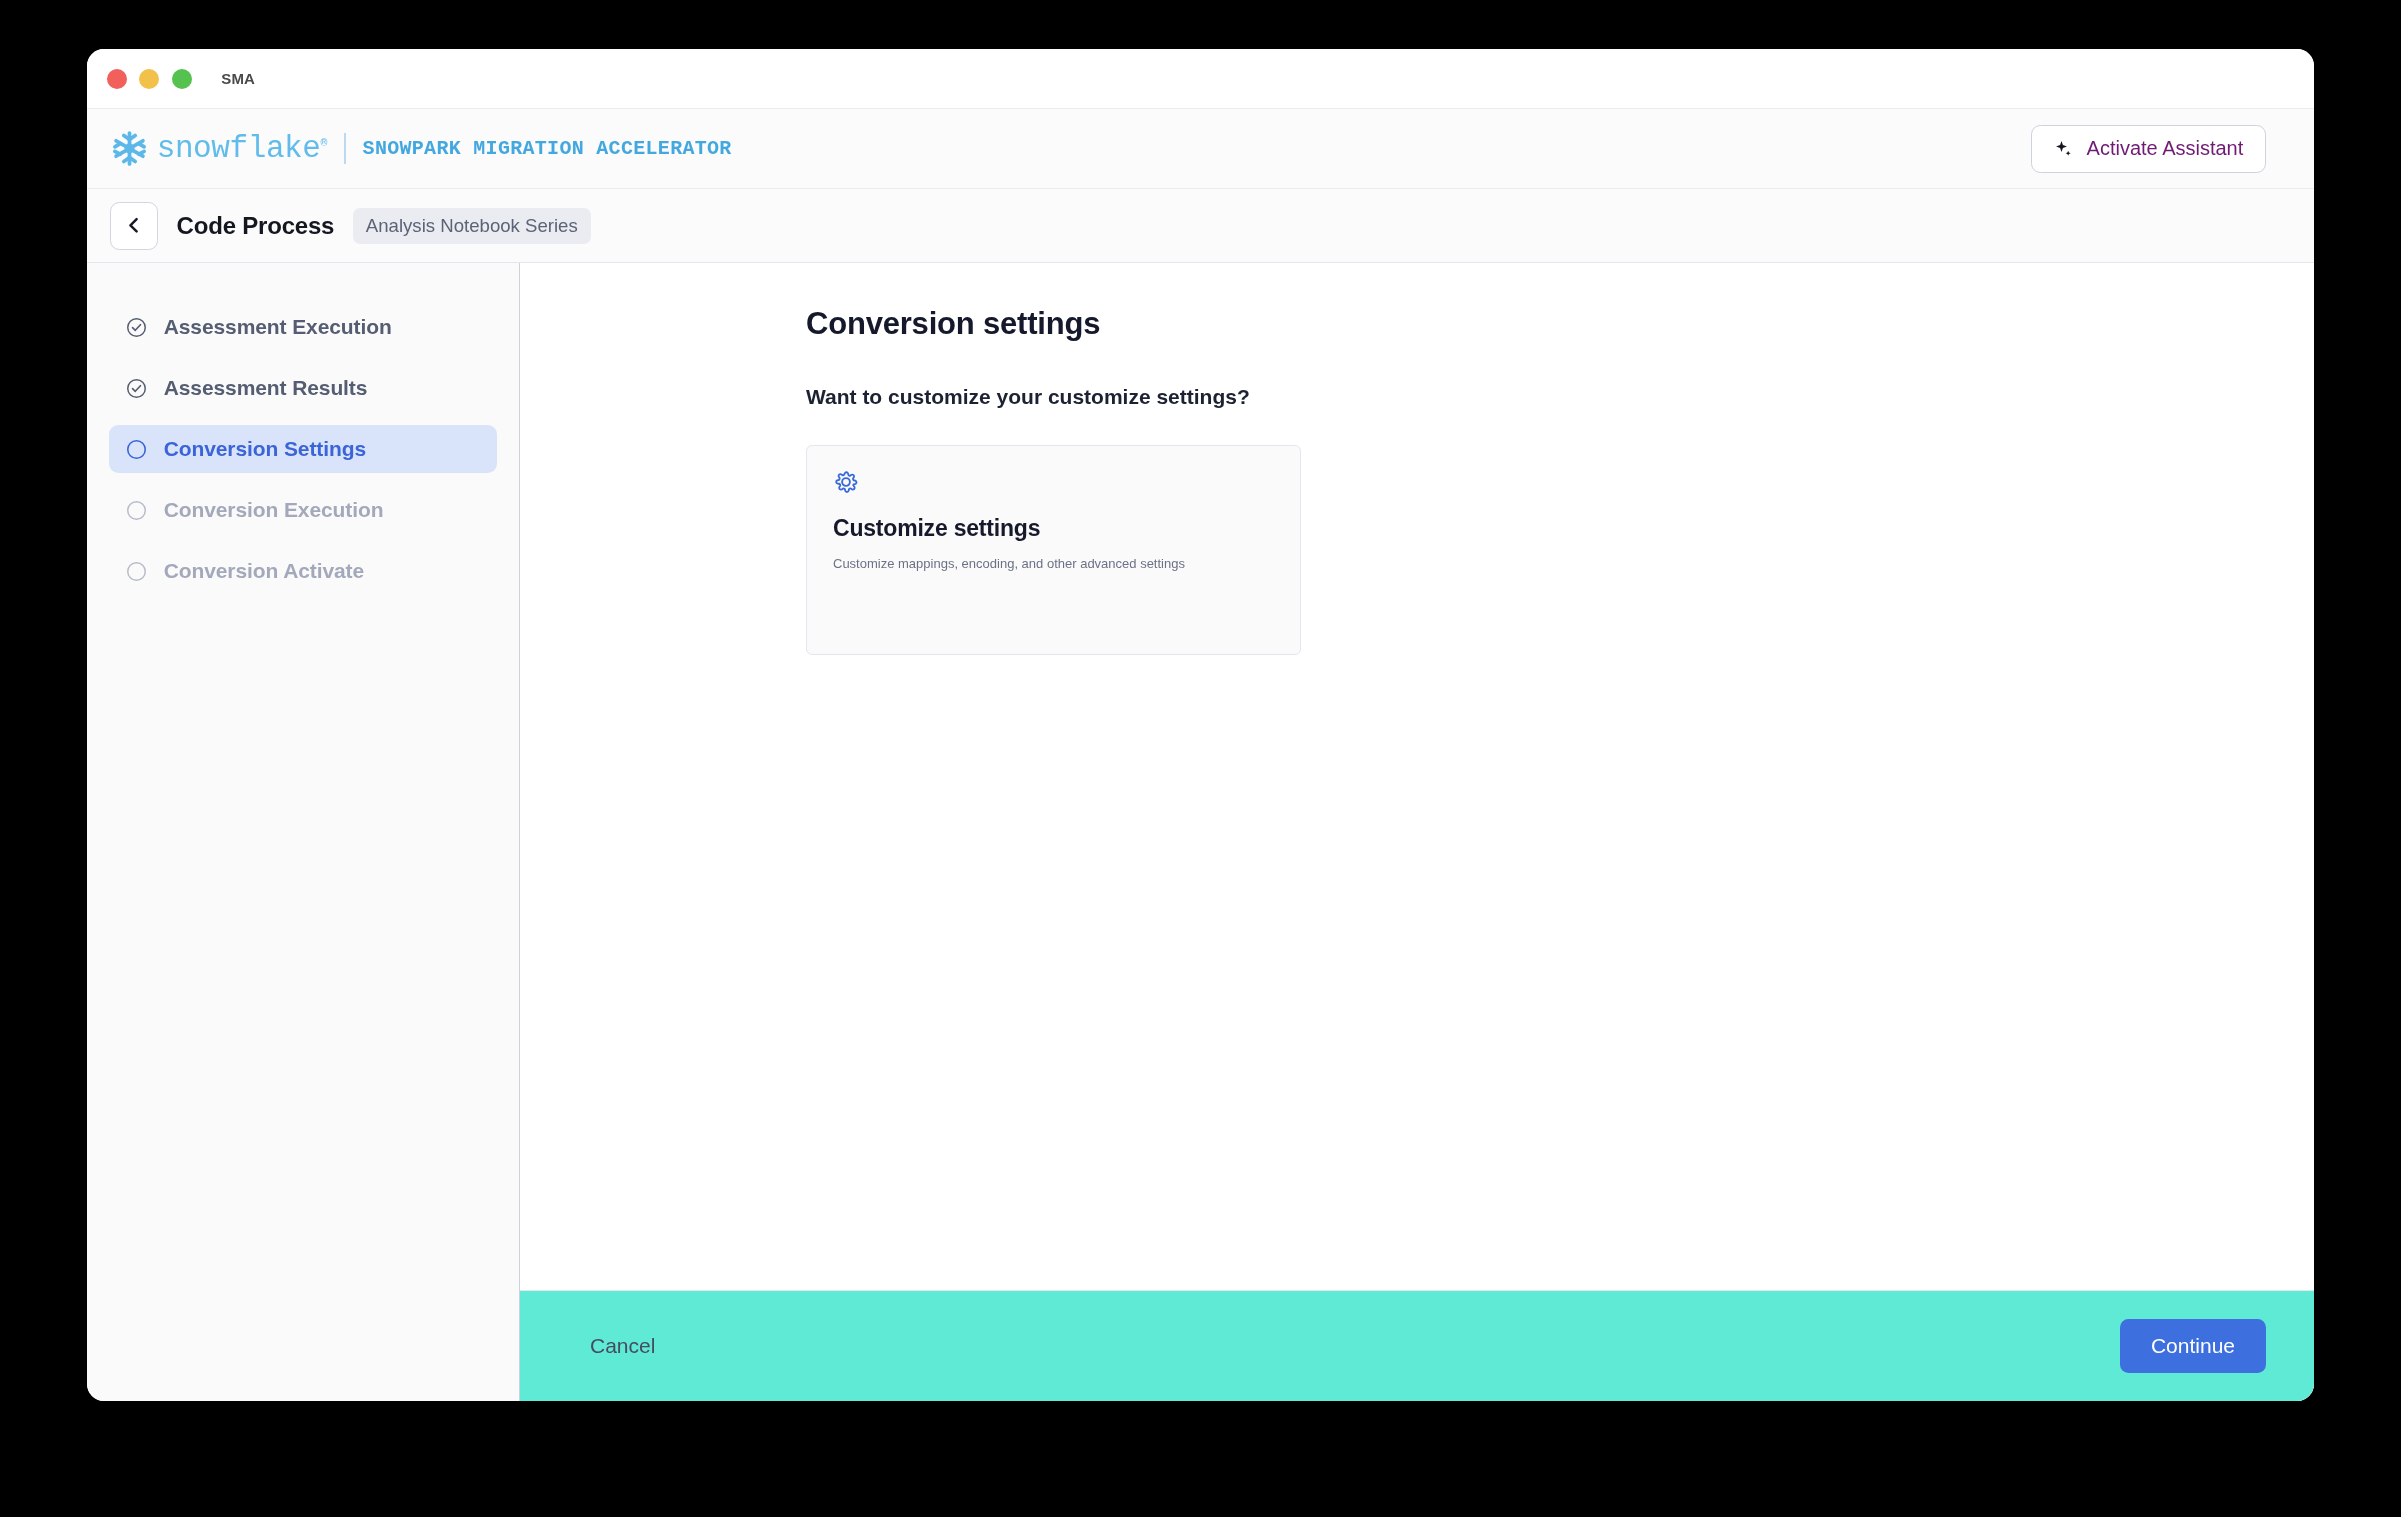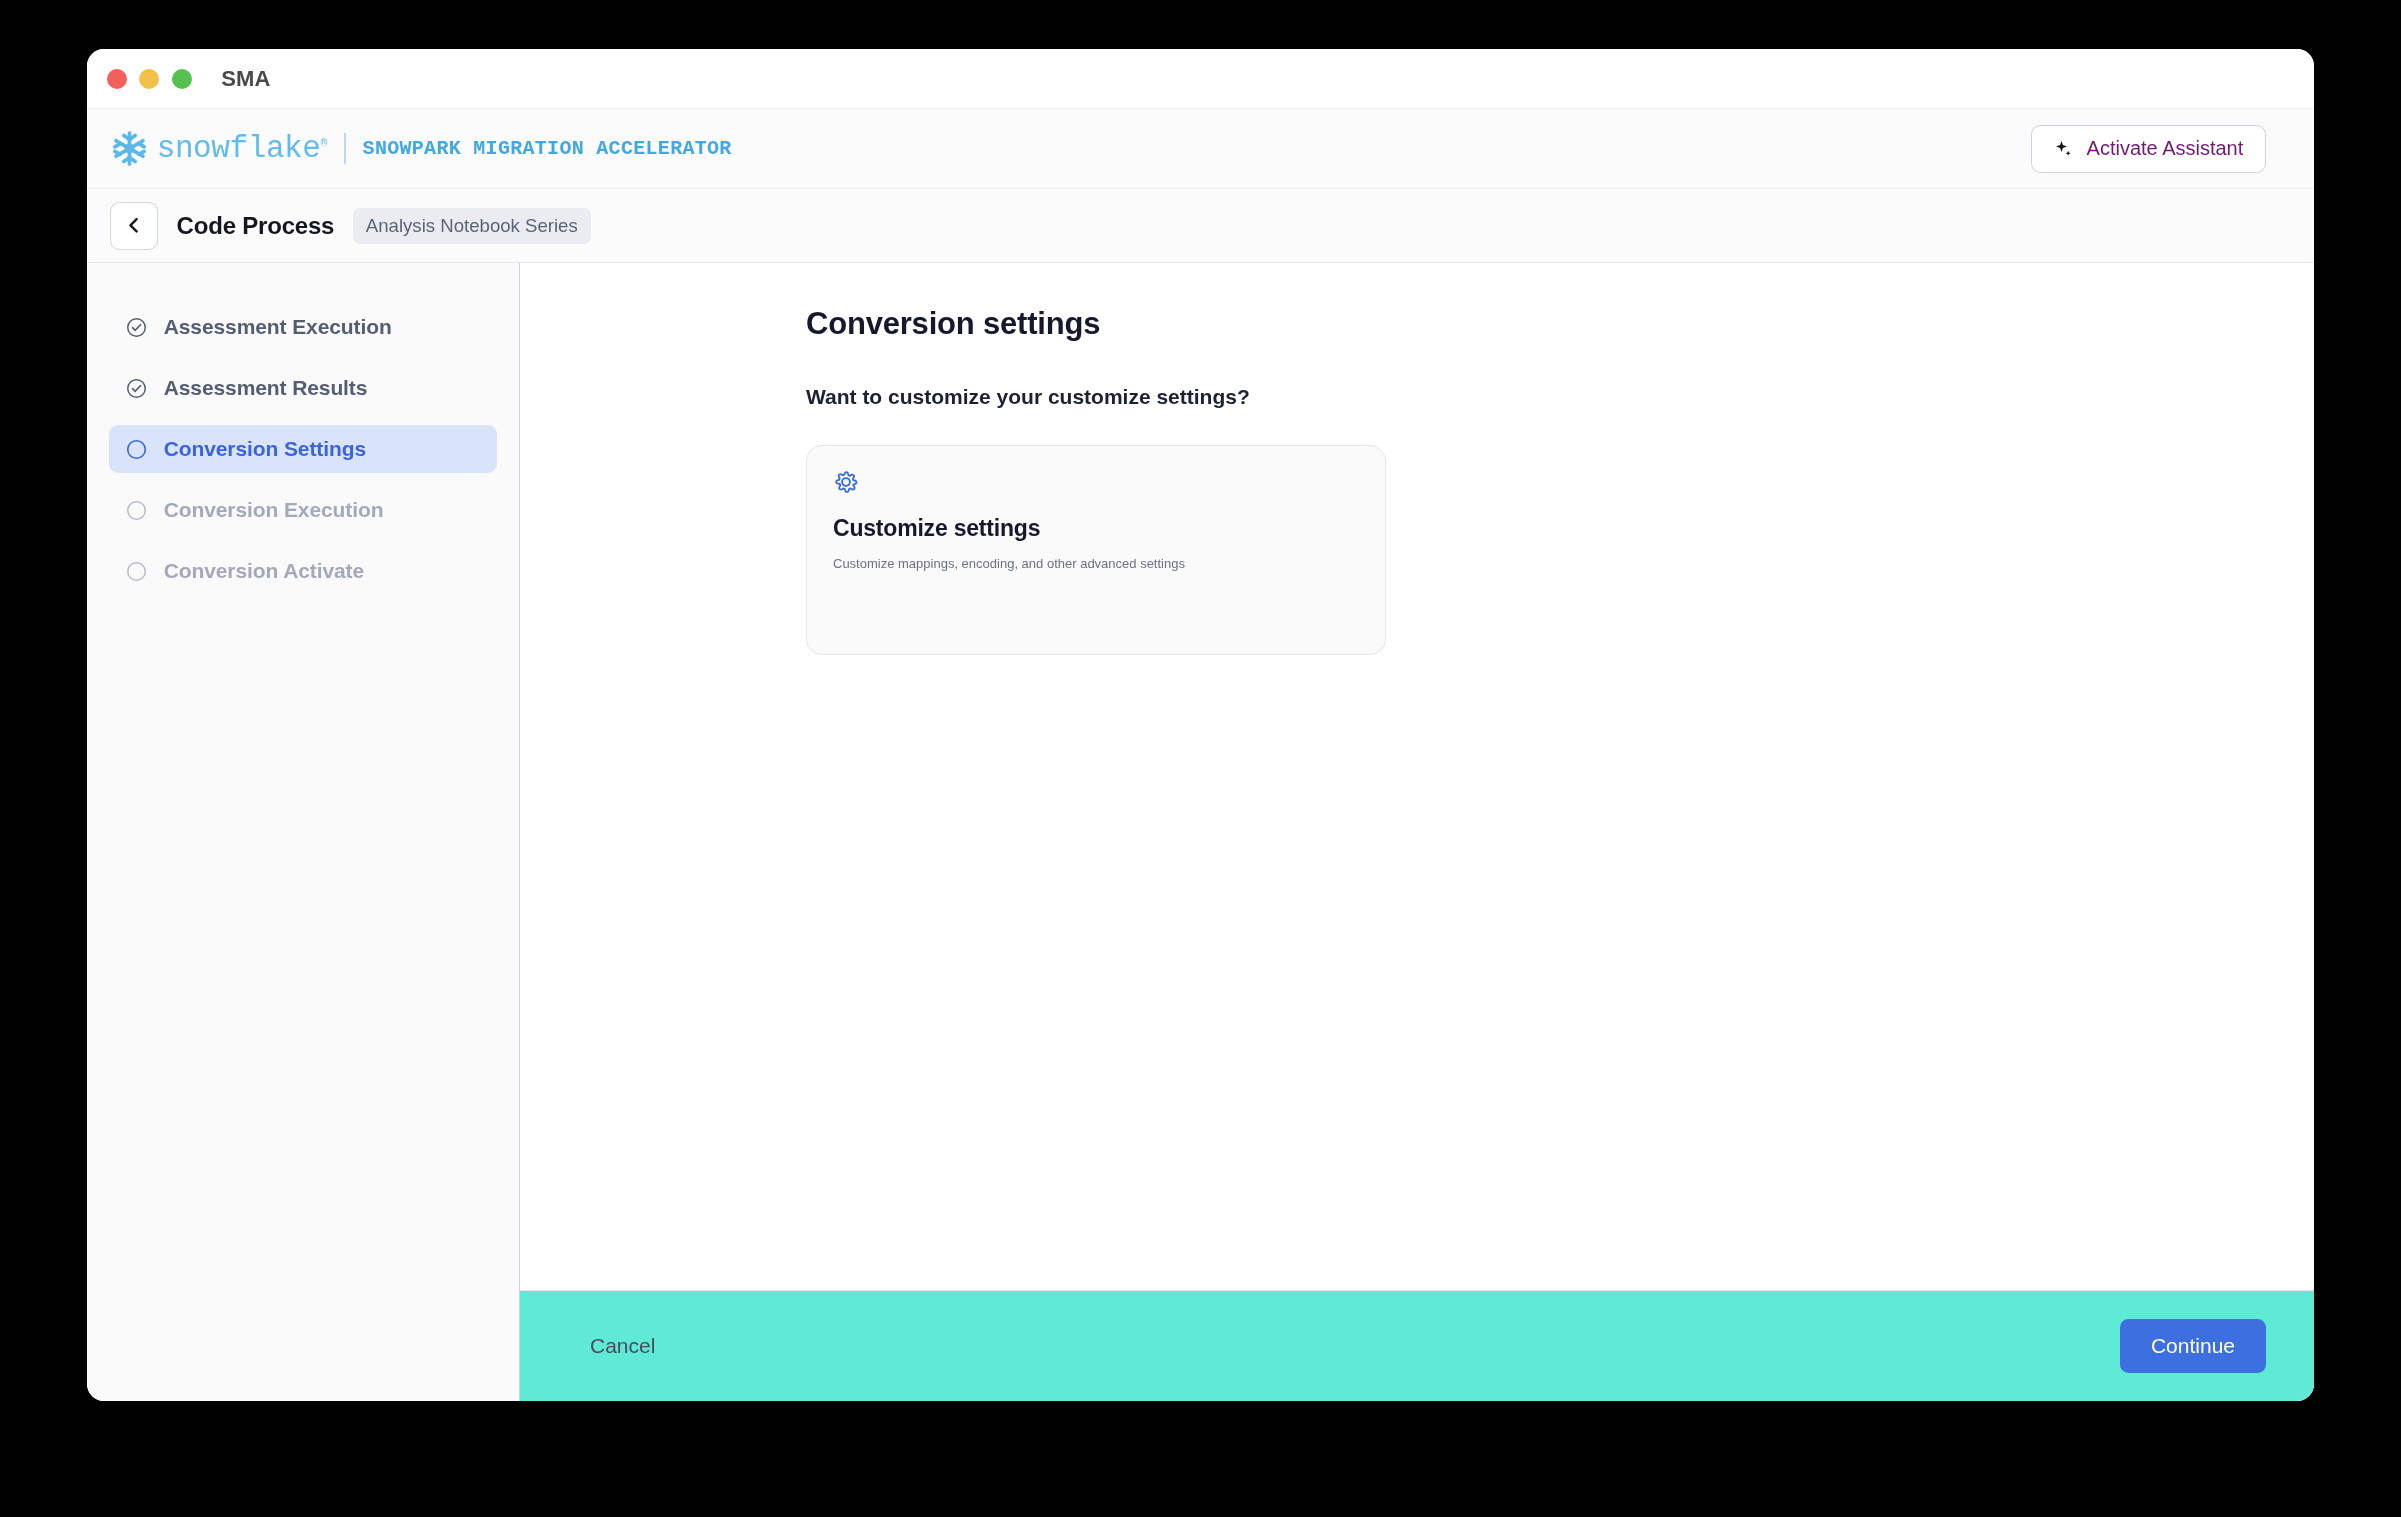--- a/index.html
+++ b/index.html
@@ -35,21 +35,21 @@
     align-items: center;
     padding-left: 20px;
     gap: 12.4px;
   }
   .light { width: 20px; height: 20px; border-radius: 50%; }
   .light.red    { background: #f1605b; }
   .light.yellow { background: #f2c14a; }
   .light.green  { background: #55c14e; }
   .win-title {
     margin-left: 17px;
-    font-size: 22px;
+    font-size: 15px;
     font-weight: 600;
     color: #4a4a4a;
     letter-spacing: 0.2px;
   }
 
   
   .brandbar {
     flex: 0 0 81px;
     background: #fbfbfc;
     border-top: 1.5px solid #ececf0;
@@ -166,23 +166,23 @@
     letter-spacing: -0.2px;
   }
   .question {
     margin-top: 43px;
     font-size: 21px;
     font-weight: 700;
     color: #1d2233;
   }
   .cards { display: flex; gap: 28px; margin-top: 36px; }
   .card {
-    width: 580px;
+    width: 495px;
     height: 210px;
-    border-radius: 16px;
+    border-radius: 6px;
     background: #fafafb;
     border: 1.5px solid #e4e6ee;
     padding: 23px 26px;
     cursor: pointer;
   }
   .card.selected { border: 3.1px solid #3a6ad8; padding: 21.7px 25px; }
   .card-icon { height: 40px; }
   .card-title {
     font-size: 23px;
     font-weight: 700;

